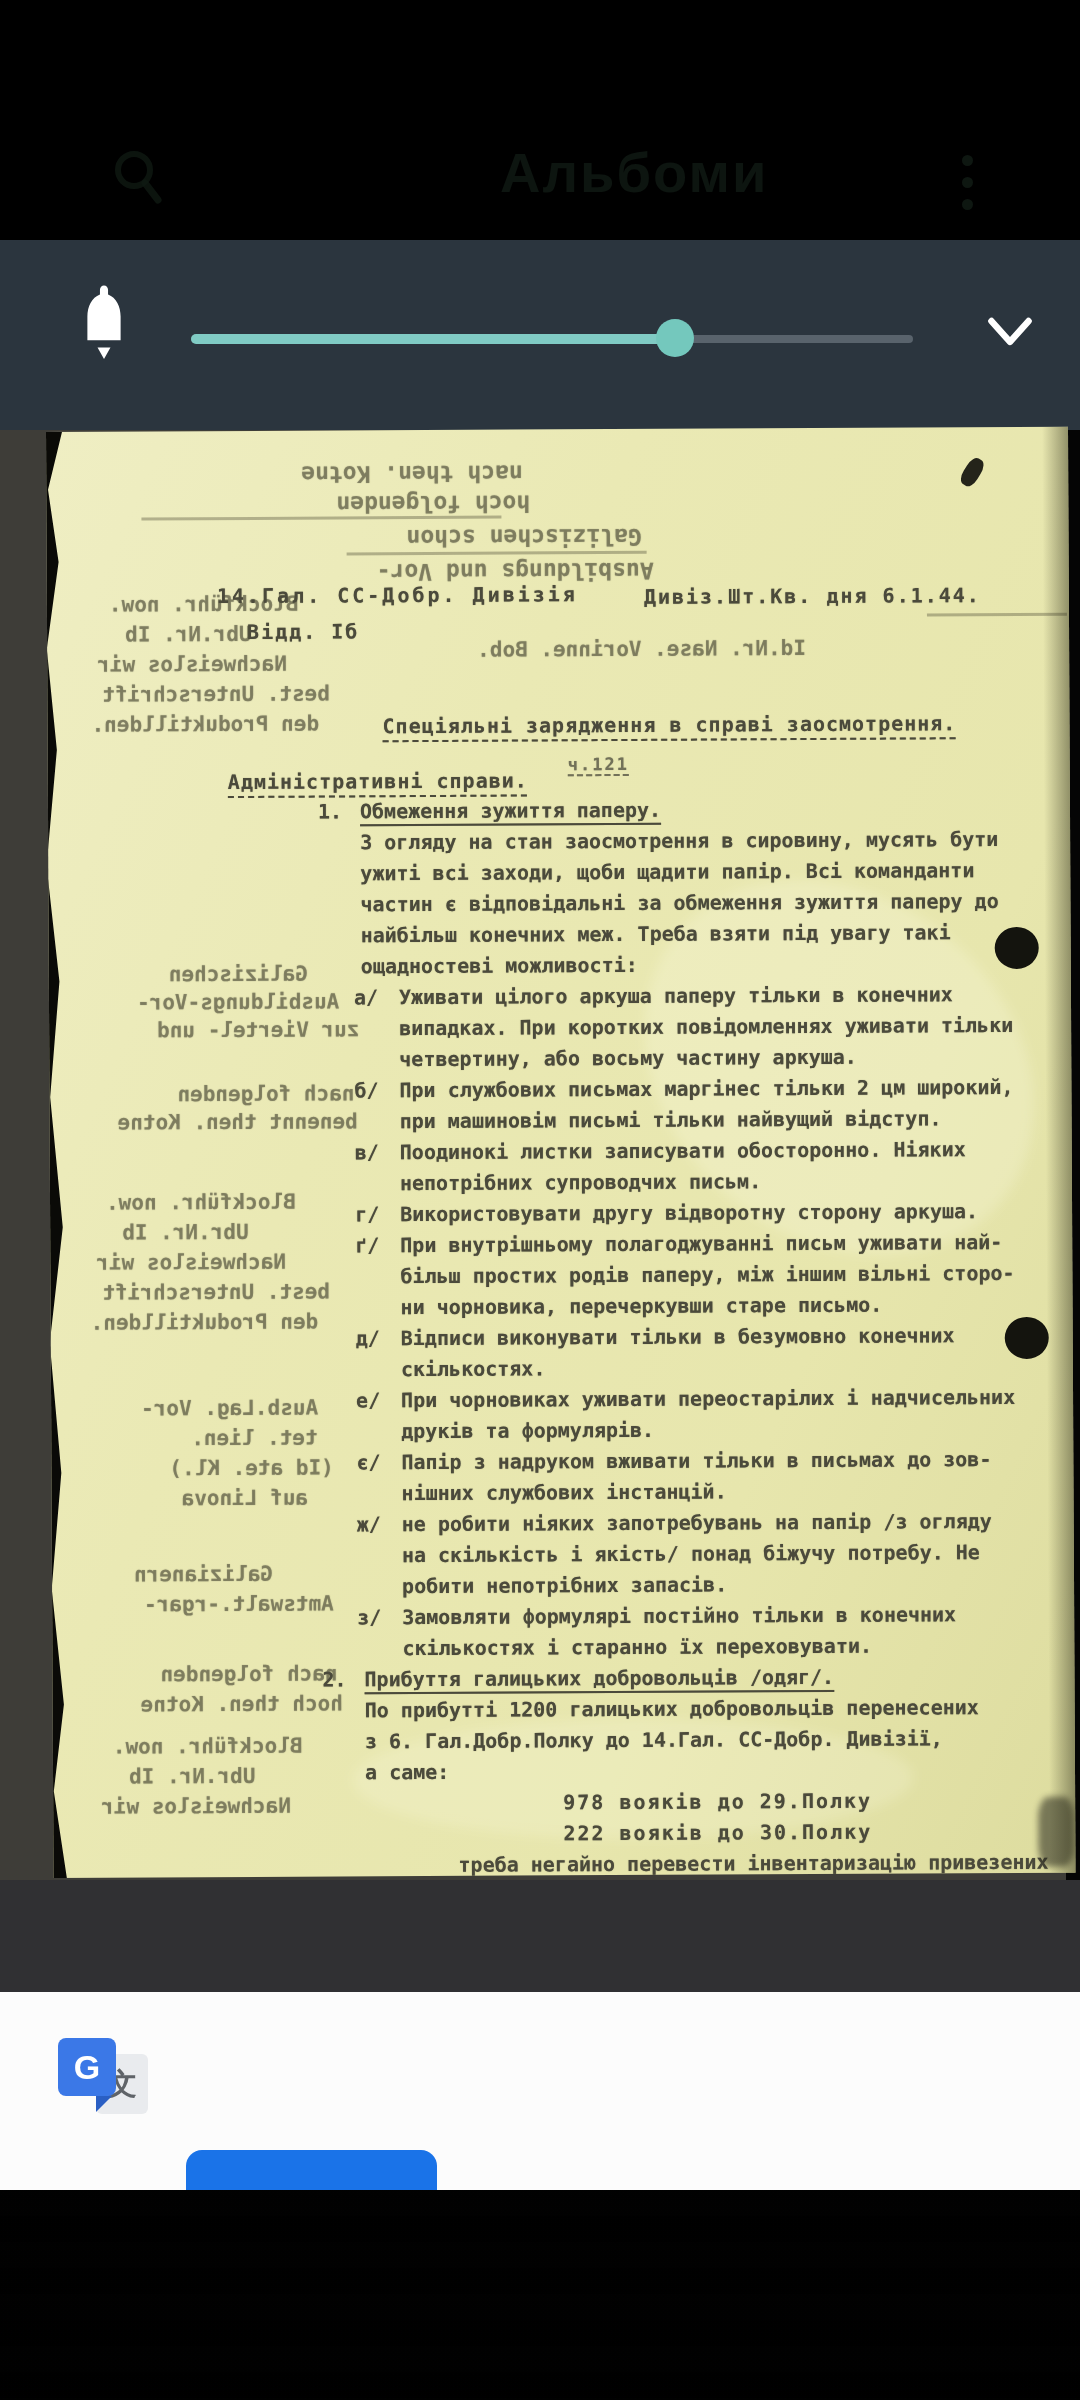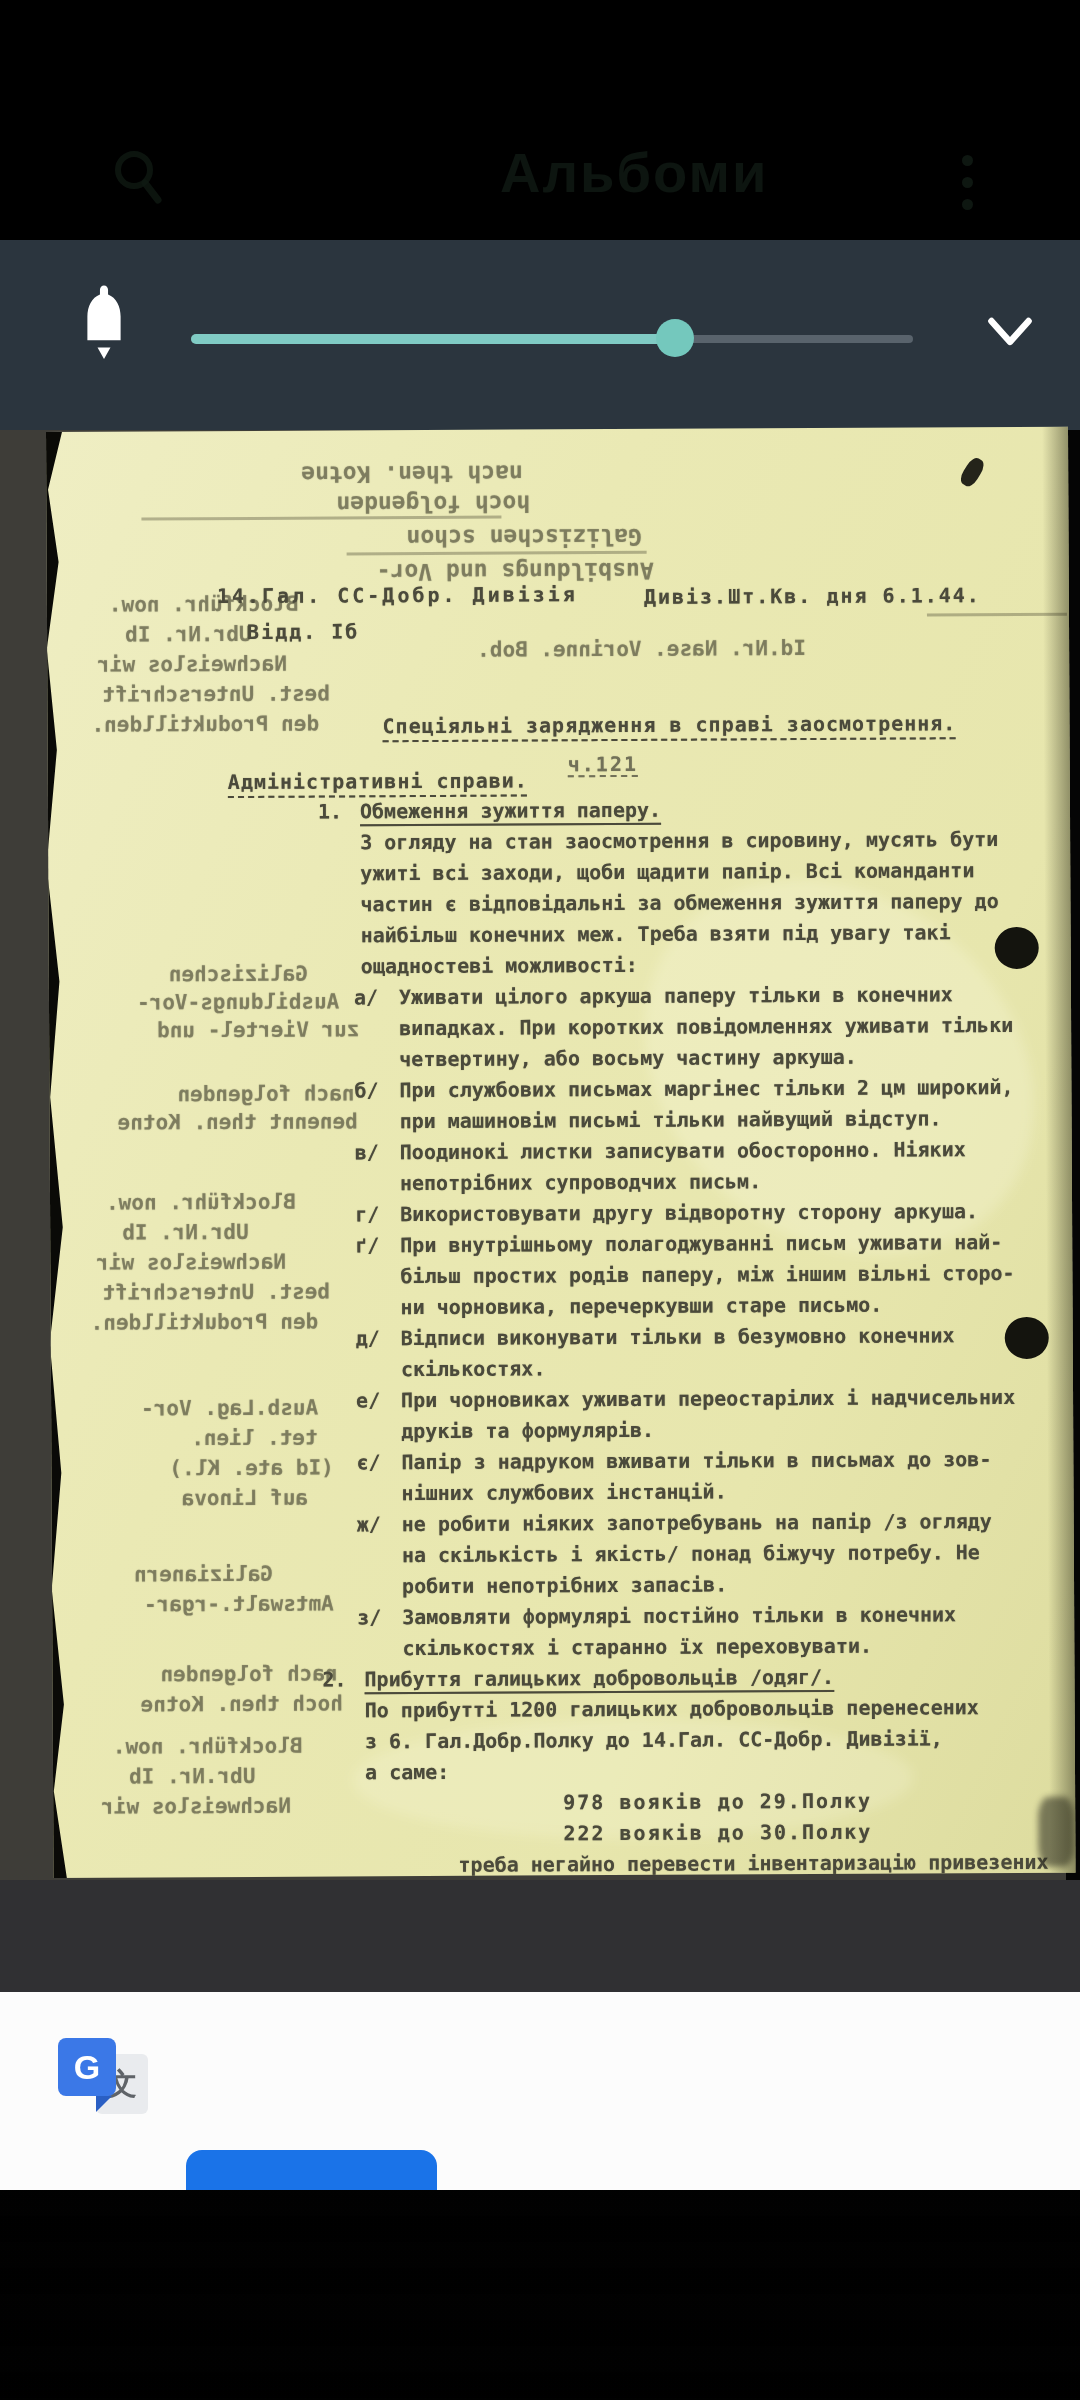--- a/index.html
+++ b/index.html
@@ -34,21 +34,21 @@
   .torn{position:absolute;left:-18px;top:0;width:34px;height:1446px;background:#0a0a07;
         clip-path:polygon(0 0,100% 0,58% 4%,88% 9%,52% 15%,80% 22%,48% 30%,84% 38%,55% 46%,
                   90% 55%,50% 63%,82% 72%,52% 80%,86% 88%,55% 94%,92% 100%,0 100%);}
   .doc{position:absolute;inset:0;color:#4b4a3b;font-family:"DejaVu Sans Mono",monospace;
        font-weight:700;font-size:20px;line-height:31px;text-shadow:0 0 1px rgba(70,70,55,.55);}
   .hdr-left{position:absolute;left:170px;top:150px;letter-spacing:3px;}
   .hdr-right{position:absolute;left:597px;top:153px;letter-spacing:2px;}
   .hdr-dept{position:absolute;left:200px;top:186px;letter-spacing:2px;}
   .doc-title{position:absolute;left:335px;top:281px;letter-spacing:1px;
              text-decoration:underline dashed 2px;text-underline-offset:7px;}
-  .doc-num{position:absolute;left:520px;top:320px;font-size:20px;opacity:.75;letter-spacing:2px;
+  .doc-num{position:absolute;left:520px;top:320px;font-size:17px;opacity:.75;letter-spacing:2px;
            text-decoration:underline dashed 2px;text-underline-offset:4px;}
   .doc-section{position:absolute;left:180px;top:336px;letter-spacing:1px;
                text-decoration:underline dashed 2px;text-underline-offset:7px;}
   .doc-flow{position:absolute;left:0;top:366px;width:100%;}
   .item-row{margin:0 0 0 270px;}
   .item-no{display:inline-block;width:42px;}
   .item-head{text-decoration:underline solid 2px;text-underline-offset:6px;}
   .intro{margin:0 0 0 312px;width:680px;white-space:pre-line;}
   .subitem{display:flex;margin-left:305px;}
   .sublabel{width:45px;flex:0 0 45px;}

